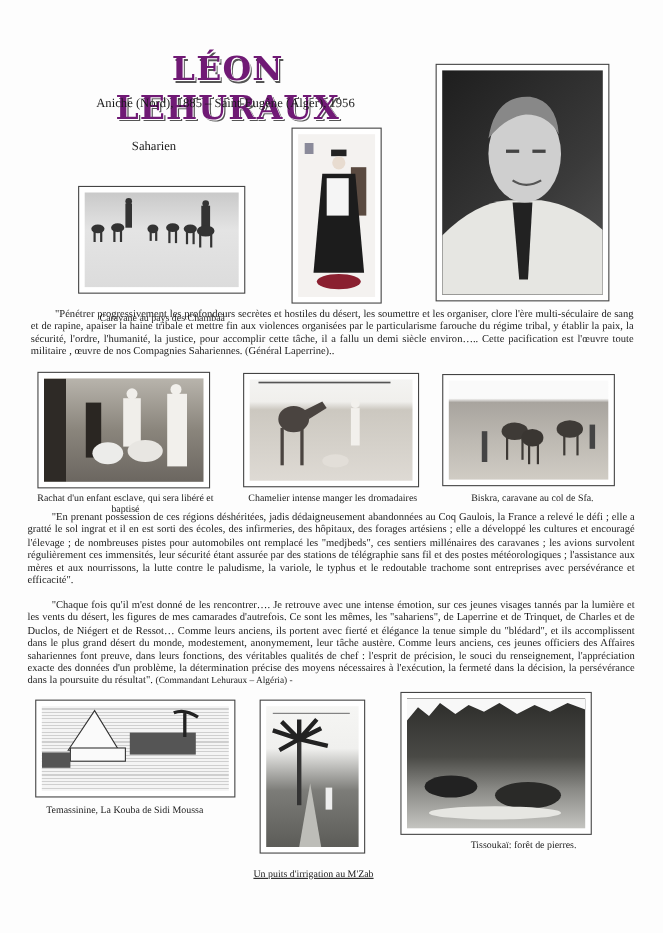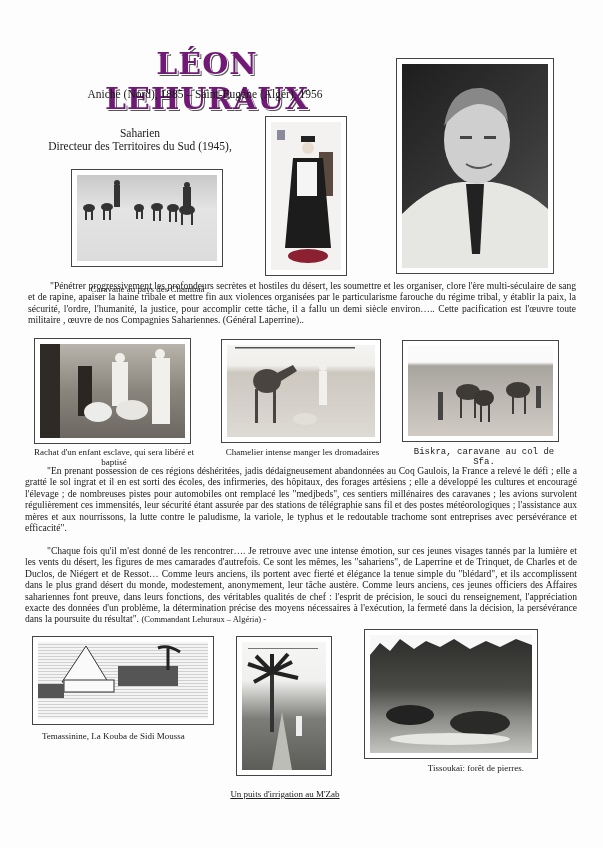--- a/index.html
+++ b/index.html
@@ -23,21 +23,20 @@
   .para p { margin: 0; text-indent: 22px; }
 </style>
 </head>
 <body>
 
 <div class="abs title">LÉON LEHURAUX</div>
 <div class="abs subtitle">Aniche (Nord), 1885 – Saint-Eugène (Alger), 1956</div>
 
 <div class="abs bio">
   <div>Saharien</div>
-  <div>Directeur des Territoires du Sud  (1945),</div>
 </div>
 
 <div class="abs frame" style="left:71px; top:169px; width:152px; height:98px;">
   <div class="photo" style="background:linear-gradient(#c9c9c9 0%, #e4e4e4 40%, #dcdcdc 100%);">
     <svg width="140" height="86" viewBox="0 0 140 86">
       <g fill="#333">
         <ellipse cx="12" cy="33" rx="6" ry="4"></ellipse>
           <rect x="8" y="35" width="2" height="10"></rect>
           <rect x="14" y="35" width="2" height="10"></rect>
         <ellipse cx="30" cy="32" rx="6" ry="4"></ellipse>
@@ -139,21 +138,21 @@
       <ellipse cx="76" cy="52" rx="10" ry="8" fill="#3a3632"></ellipse>
         <rect x="72" y="56" width="2" height="20" fill="#3a3632"></rect>
         <rect x="80" y="56" width="2" height="20" fill="#3a3632"></rect>
       <ellipse cx="110" cy="44" rx="12" ry="8" fill="#3e3a36"></ellipse>
         <rect x="104" y="48" width="2" height="20" fill="#3e3a36"></rect>
         <rect x="116" y="48" width="2" height="20" fill="#3e3a36"></rect>
       <rect x="128" y="40" width="5" height="22" fill="#444"></rect>
     </svg>
   </div>
 </div>
-<div class="abs caption" style="left:410px; top:447px; width:148px;font-family:Liberation Mono, monospace;">Biskra,  caravane au col de Sfa.</div>
+<div class="abs caption" style="left:410px; top:447px; width:148px;">Biskra,  caravane au col de Sfa.</div>
 
 <div class="abs para" style="left:25px; top:465px; width:552px;">
   <p>"En prenant possession de ces régions déshéritées, jadis dédaigneusement abandonnées au Coq Gaulois, la France a relevé le défi ; elle a gratté le sol ingrat et il en est sorti des écoles, des infirmeries, des hôpitaux, des forages artésiens ; elle a développé les cultures et encouragé l'élevage ; de nombreuses pistes pour automobiles ont remplacé les "medjbeds", ces sentiers millénaires des caravanes ; les avions survolent régulièrement ces immensités, leur sécurité étant assurée par des stations de télégraphie sans fil et des postes météorologiques ; l'assistance aux mères et aux nourrissons, la lutte contre le paludisme, la variole, le typhus et le redoutable trachome sont entreprises avec persévérance et efficacité".</p>
 </div>
 
 <div class="abs para" style="left:25px; top:545px; width:552px;">
   <p><span>"Chaque fois qu'il m'est donné  de les rencontrer…. Je retrouve avec une intense émotion, sur ces jeunes visages tannés par la lumière et les vents du désert, les figures de mes camarades d'autrefois. Ce sont les mêmes, les "sahariens", de Laperrine et de Trinquet, de Charles et de Duclos, de Niégert et de Ressot… Comme leurs anciens, ils portent avec fierté et élégance la tenue simple du "blédard", et ils accomplissent dans le plus grand désert du monde, modestement, anonymement, leur tâche austère.  Comme leurs anciens, ces jeunes officiers des Affaires sahariennes font preuve, dans leurs fonctions,  des véritables qualités de chef : l'esprit de précision, le souci du renseignement, l'appréciation exacte des données d'un problème, la détermination précise des moyens nécessaires à l'exécution, la fermeté dans la décision, la persévérance dans la poursuite du résultat".</span> <span style="font-size:8.5px;">(Commandant Lehuraux – Algéria) -</span></p>
 </div>
 
 <div class="abs frame" style="left:32px; top:636px; width:182px; height:89px;">

